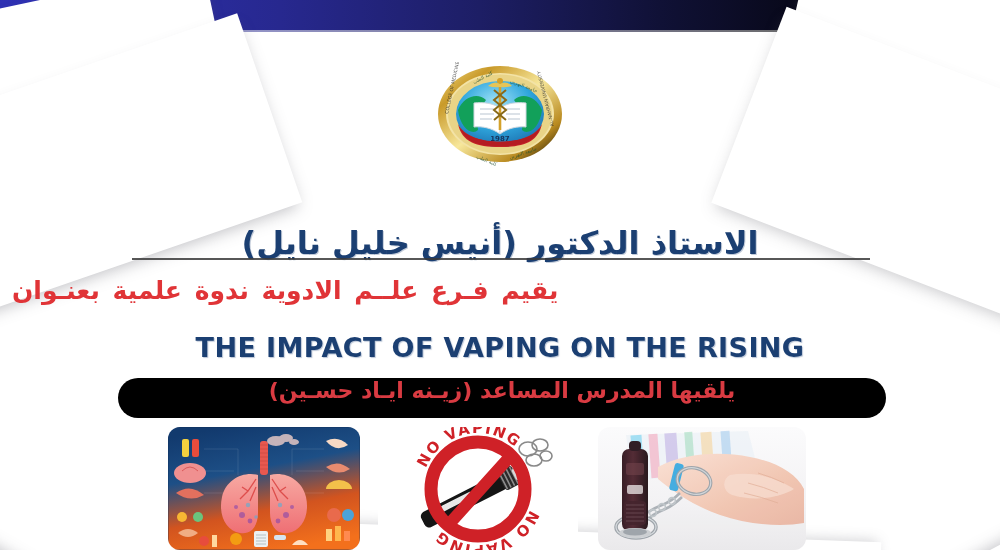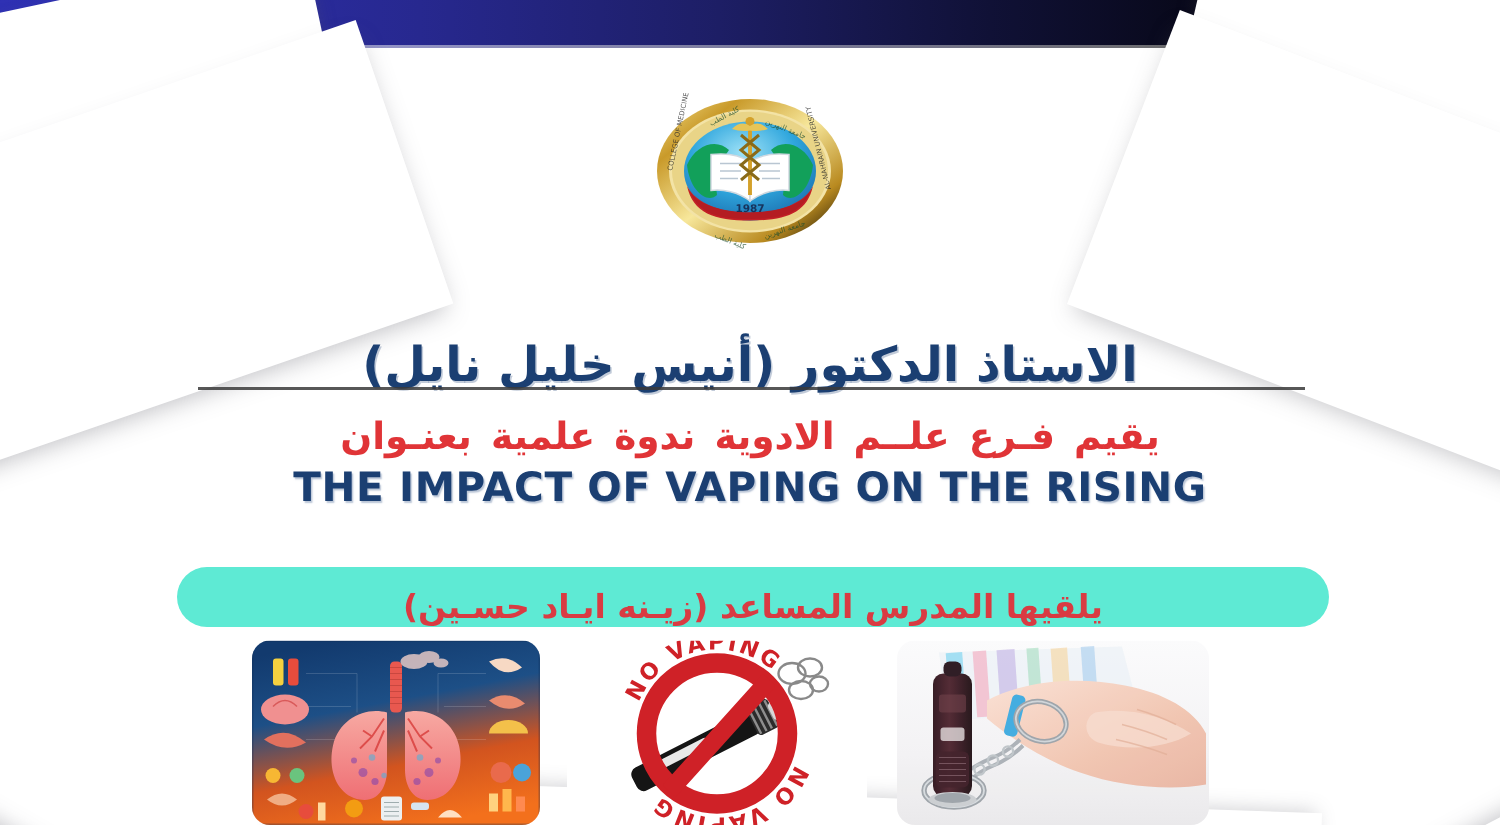--- a/index.html
+++ b/index.html
@@ -58,41 +58,43 @@
     text-shadow:1px 1px 0 rgba(120,140,170,.45);
     letter-spacing:0px;
   }
   .ar-head-1 { top:170px; font-size:26px; line-height:34px; }
   .ar-head-2 { top:206px; font-size:32px; line-height:34px;margin-top:20px; }
 
   .divider { position:absolute; left:132px; top:258px; width:738px; height:2px;
              background:#3a3a3a; opacity:.85; }
 
   .ar-red {
-    position:absolute; left:0; right:0; top:275px; text-align:center;
+    position:absolute; left:0; right:0; top:275px; text-align:left;
     direction:rtl; color:#e03437; font-weight:bold; font-size:25px; line-height:32px;
     font-family:"DejaVu Sans","Liberation Sans",sans-serif;
     word-spacing:4px;
+    padding-left:12px;
   }
 
   .en-title {
     position:absolute; left:0; right:0; text-align:center;
     color:#1b3f72; font-weight:bold; font-size:27px; line-height:32px;
     letter-spacing:.4px;
     font-family:"DejaVu Sans","Liberation Sans",sans-serif;
     text-shadow:1px 1px 1px rgba(130,150,180,.55);
+    margin-top:22px;
   }
   .en-title-1 { top:310px; }
   .en-title-2 { top:342px; }
 
   
   .speaker-pill {
     position:absolute; left:118px; top:378px; width:768px; height:40px;
-    background:#5eead4; border-radius:20px;
-    display:flex; align-items:flex-end; justify-content:center;
+    background:#000000; border-radius:20px;
+    display:flex; align-items:flex-start; justify-content:center;
   }
   .speaker-text {
     direction:rtl; color:#d93b42; font-weight:bold; font-size:22px;
     font-family:"DejaVu Sans","Liberation Sans",sans-serif;
   }
 
   
   .img-row { position:absolute; left:0; top:427px; width:1000px; height:123px; }
   .photo { position:absolute; top:0; height:123px; border-radius:12px; overflow:hidden; }
   .photo-1 { left:168px; width:192px; }

